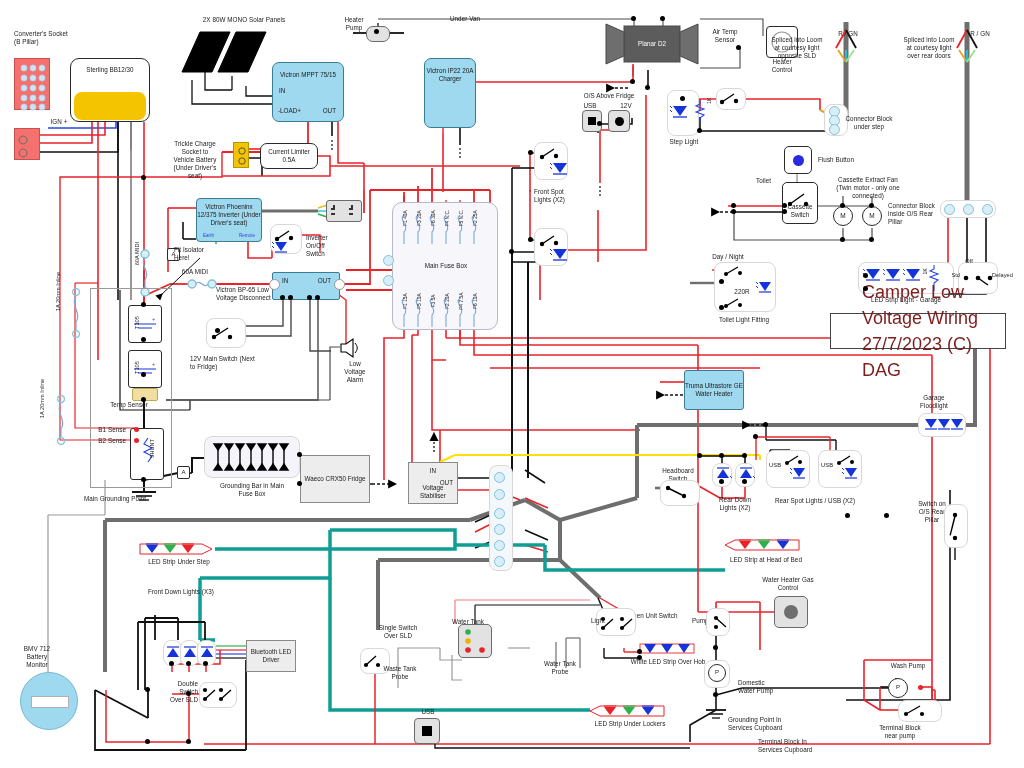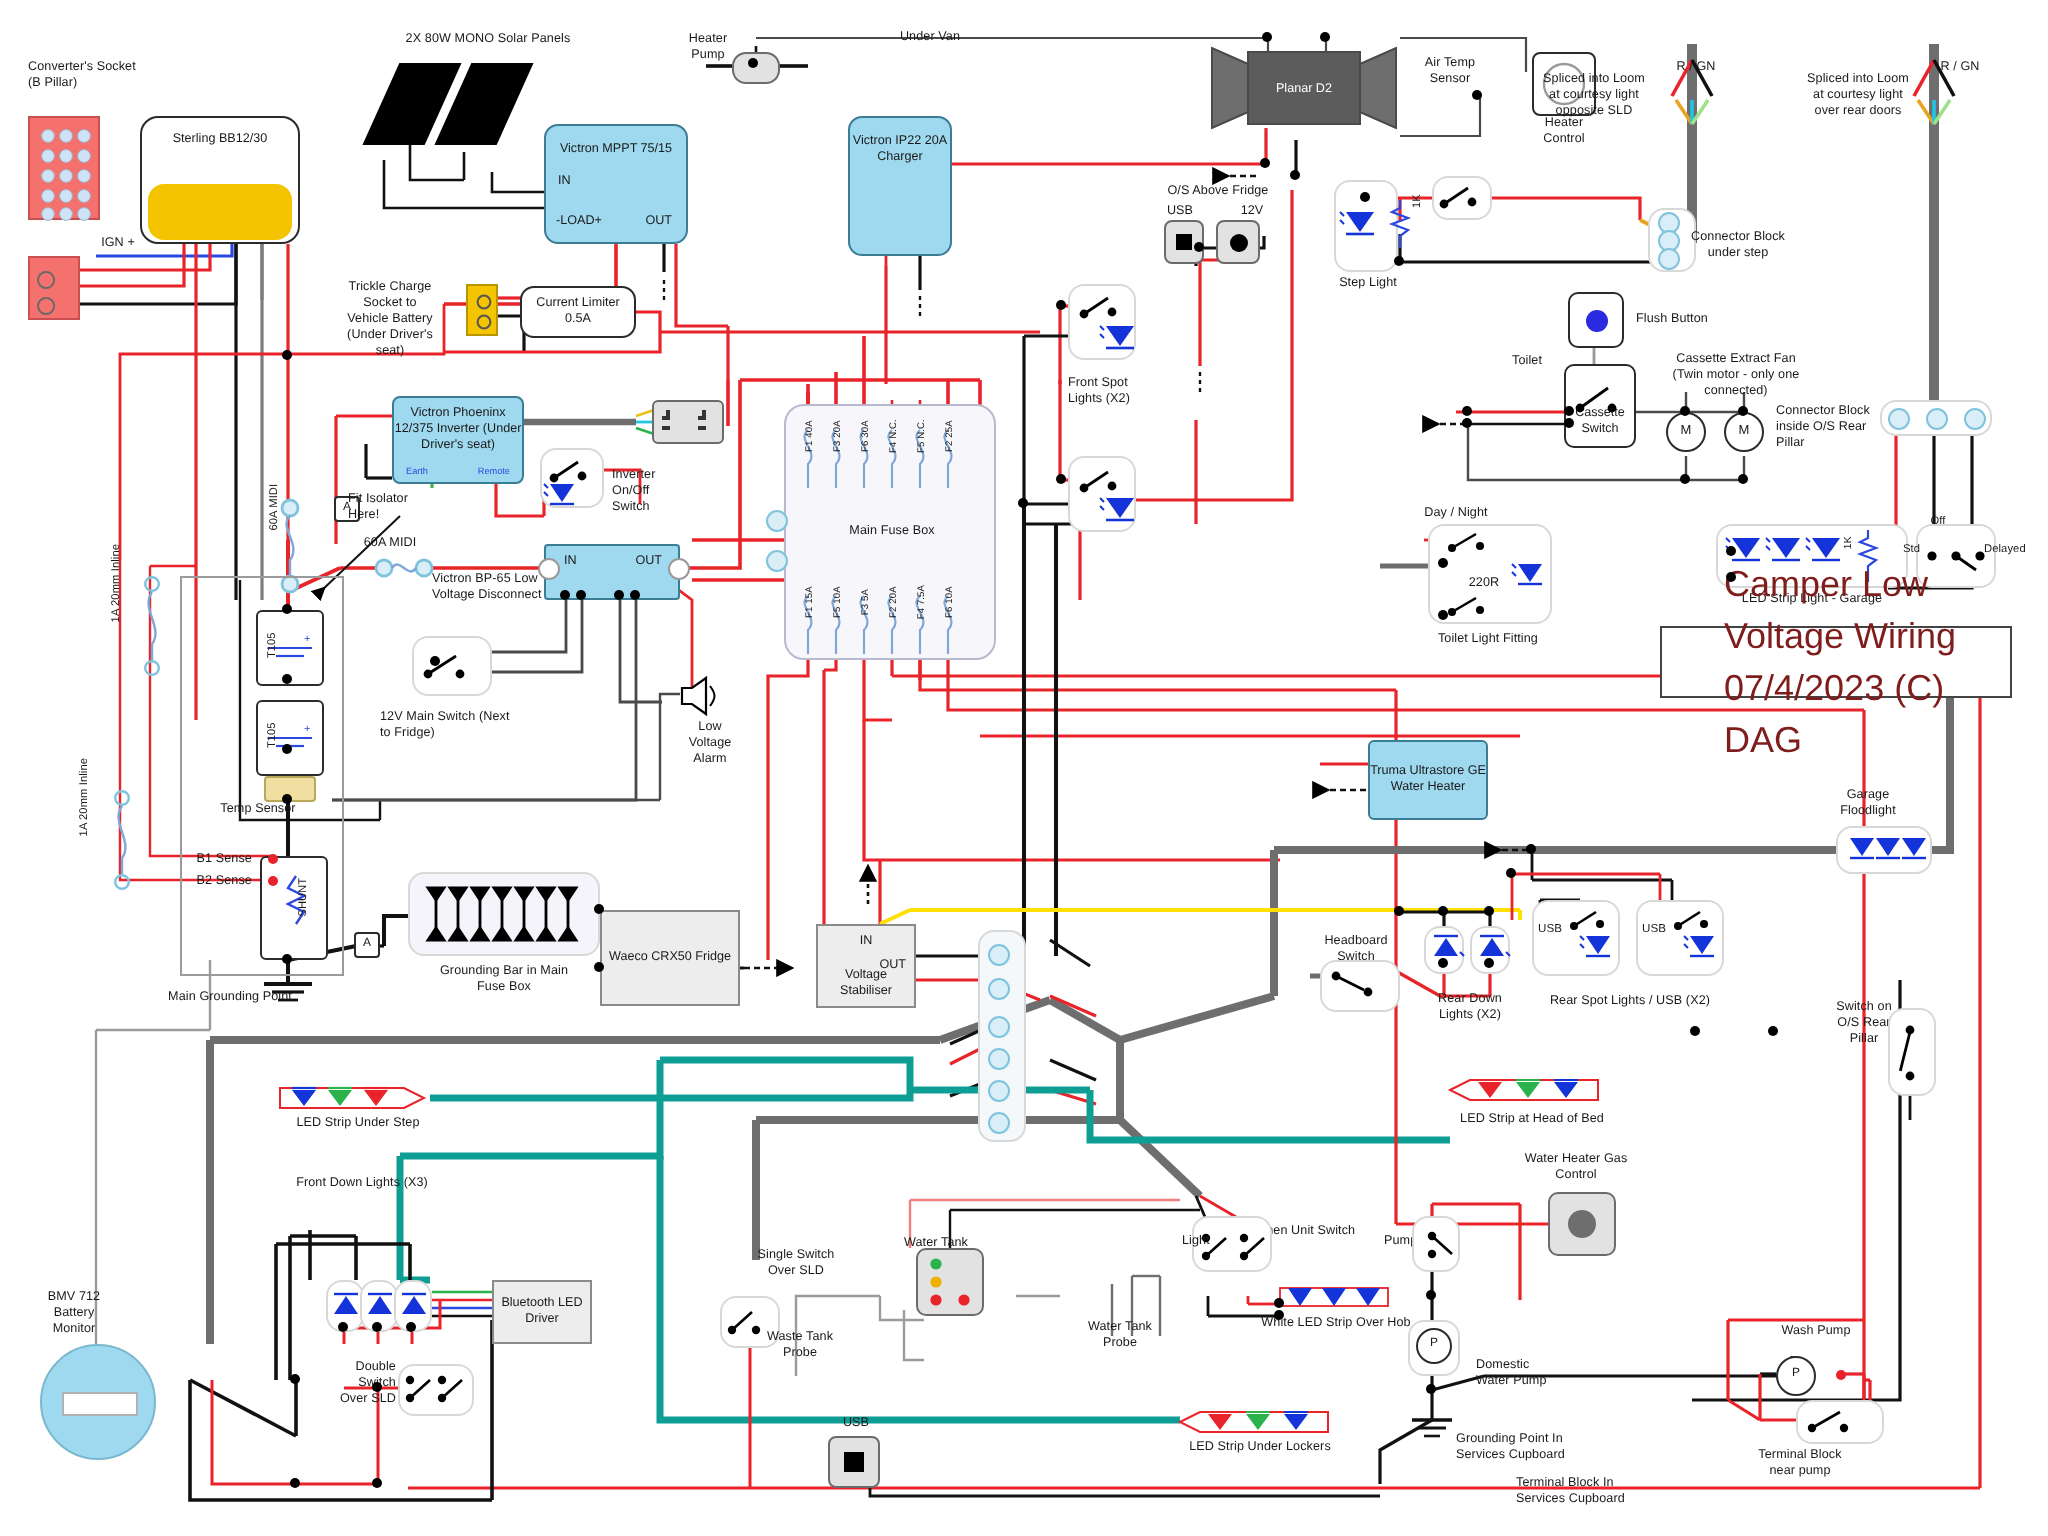--- a/index.html
+++ b/index.html
@@ -922,21 +922,21 @@
       <circle cx="20" cy="12" r="2.3" fill="#000"></circle>
       <circle cx="32" cy="12" r="2.3" fill="#000"></circle>
   <line x1="20" y1="12" x2="30" y2="19" stroke="#000" stroke-width="1.4"></line>
 </svg>
 <div class="lbl" style="left:958px;top:258px;width:22px;font-size:5.6px;">Off</div>
 <div class="lbl r" style="left:934px;top:272px;width:26px;font-size:5.6px;">Std</div>
 <div class="lbl l" style="left:992px;top:272px;width:32px;font-size:5.6px;">Delayed</div>
 
 <div class="title-box" style="left:830px;top:313px;width:176px;height:36px;">
   <div>Camper Low Voltage Wiring</div>
-  <div>07/4/2023 (C) DAG</div>
+  <div>27/7/2023 (C) DAG</div>
 </div>
 
 <div class="comp cyan" style="left:684px;top:370px;width:60px;height:40px;border-radius:3px;">
   <span>Truma
 Ultrastore GE
 Water Heater</span>
 </div>
 
 <div class="comp lgrey" style="left:300px;top:455px;width:70px;height:48px;border-radius:0;">
   <span>Waeco CRX50

